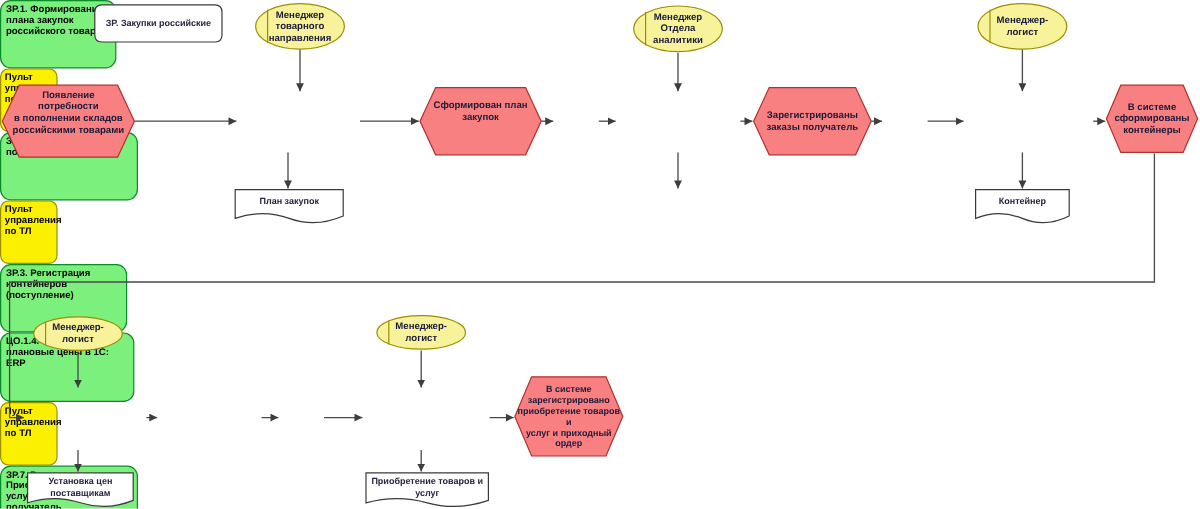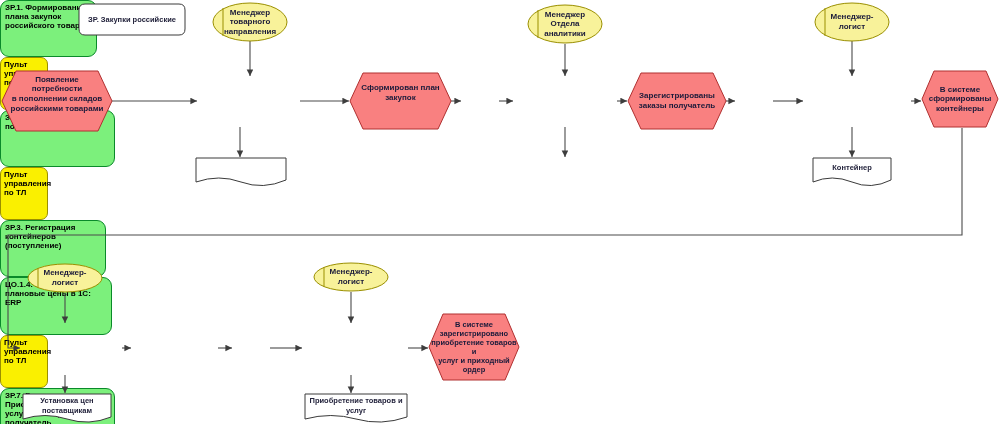--- a/index.html
+++ b/index.html
@@ -147,20 +147,21 @@
   <div class="proc" style="left:197px;top:76px;width:87px;height:51px;">
     <span>ЗР.1. Формирование
 плана закупок
 российского товара</span>
   </div>
 
   <div class="docwrap" style="left:195px;top:157px;width:92px;height:29px;">
     <svg width="92" height="29" viewBox="0 0 92 29">
       <path d="M1,1 L91,1 L91,23 Q68,33 46,25 Q24,17 1,25 Z" fill="#ffffff" stroke="#3a3a3a" stroke-width="1"></path>
     </svg>
+    <div class="doclabel" style="height:22px;">План закупок</div>
   </div>
 
   <div class="hexwrap" style="left:349px;top:72px;width:103px;height:42px;">
     <svg width="103" height="58" viewBox="0 0 103 58">
       <path d="M14,1 L89,1 L102,29 L89,57 L14,57 L1,29 Z" fill="#F98080" stroke="#b03030" stroke-width="1"></path>
     </svg>
     <div class="hexlabel">Сформирован план
 закупок</div>
   </div>
 

